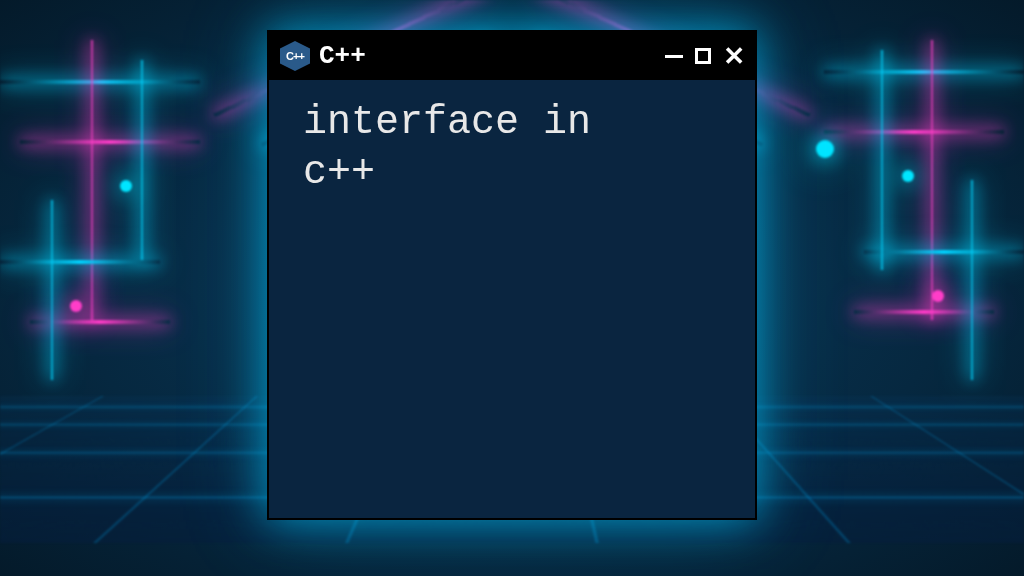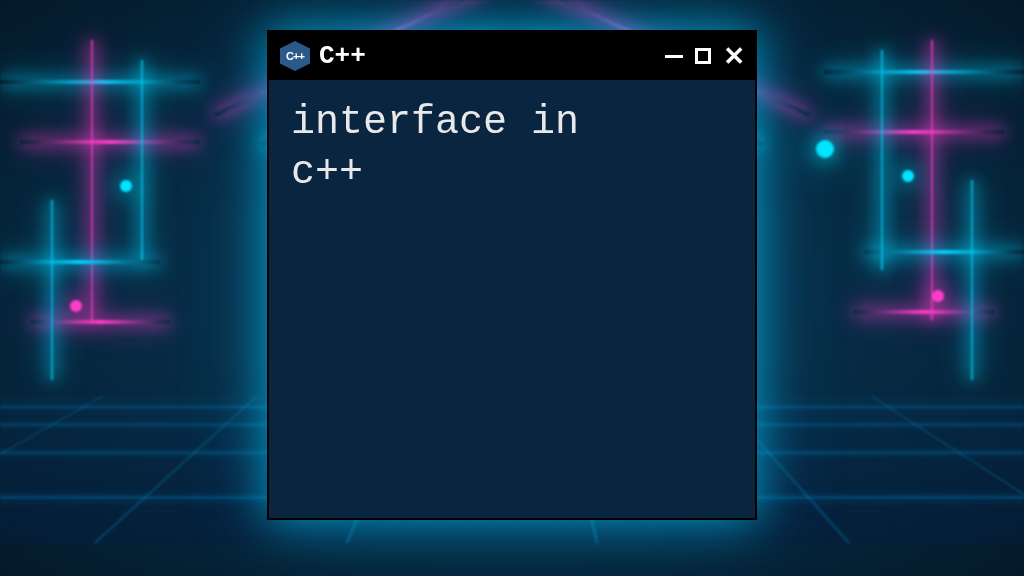--- a/index.html
+++ b/index.html
@@ -140,21 +140,21 @@
     .max-icon {
       width: 16px;
       height: 16px;
       border: 3px solid #fff;
     }
     .close-icon {
       font-size: 26px;
       line-height: 1;
     }
     .window-body {
-      padding: 18px 22px;
+      padding: 18px 34px;
       color: #e8e8e8;
       font-size: 40px;
       line-height: 1.25;
       font-family: 'Consolas', 'Courier New', monospace;
       white-space: pre-line;
     }
   </style>
 </head>
 <body>
 

